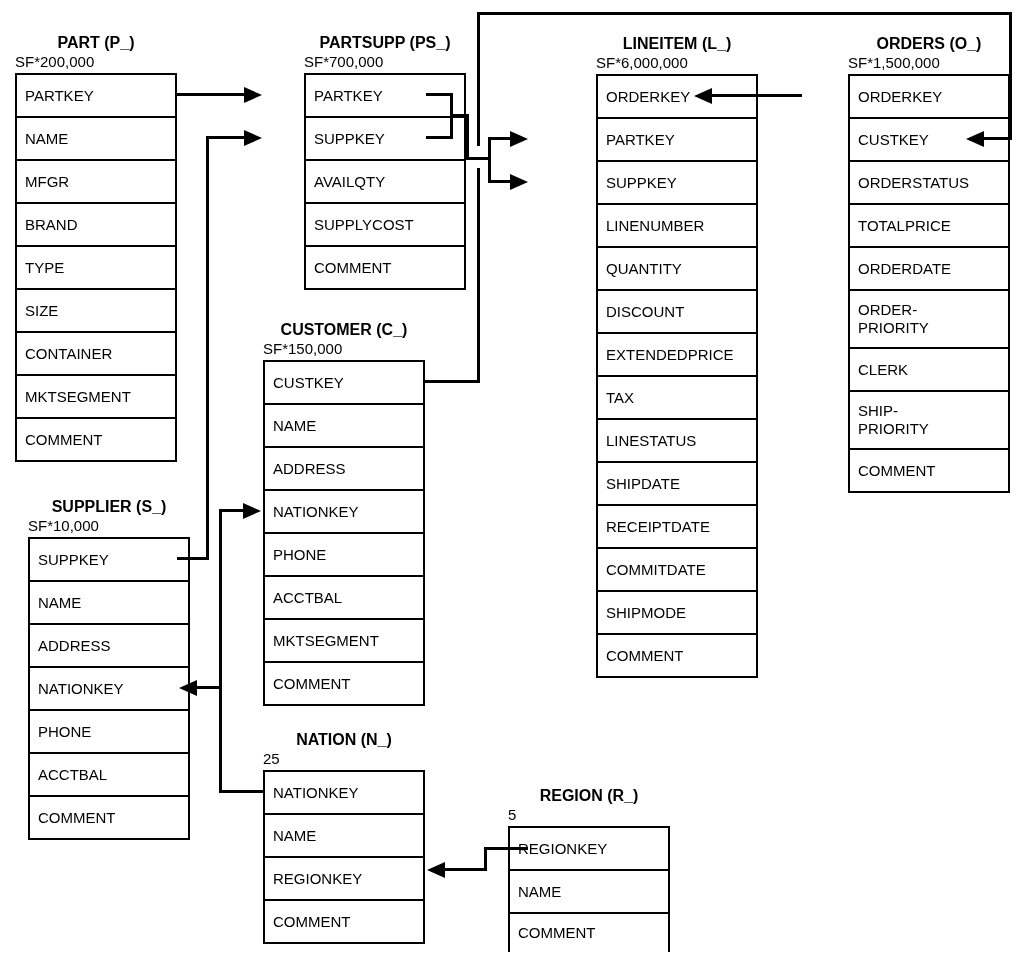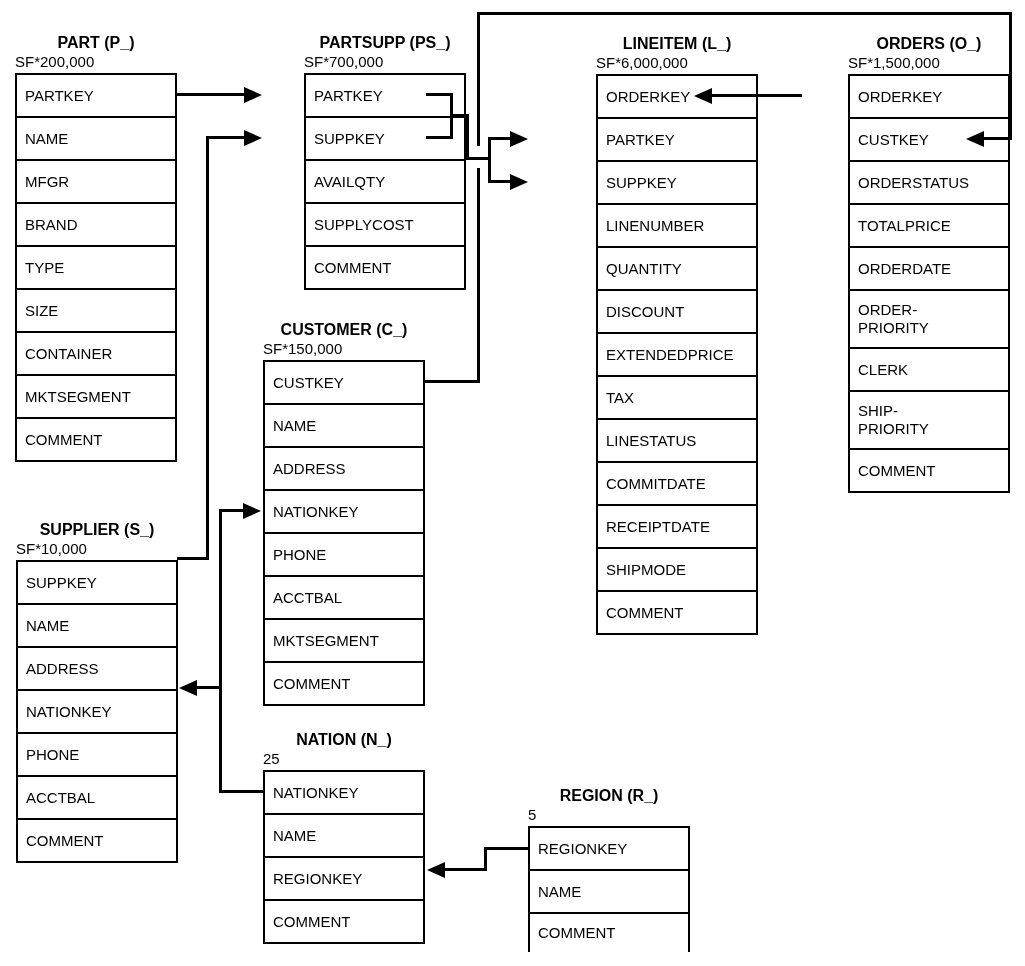--- a/index.html
+++ b/index.html
@@ -93,22 +93,23 @@
     <div class="tbl-box" data-name="table-lineitem-columns">
         <div class="row" data-name="column-orderkey">ORDERKEY</div>
         <div class="row" data-name="column-partkey">PARTKEY</div>
         <div class="row" data-name="column-suppkey">SUPPKEY</div>
         <div class="row" data-name="column-linenumber">LINENUMBER</div>
         <div class="row" data-name="column-quantity">QUANTITY</div>
         <div class="row" data-name="column-discount">DISCOUNT</div>
         <div class="row" data-name="column-extendedprice">EXTENDEDPRICE</div>
         <div class="row" data-name="column-tax">TAX</div>
         <div class="row" data-name="column-linestatus">LINESTATUS</div>
+        <div class="row" data-name="column-shipdate">SHIPDATE</div>
+        <div class="row" data-name="column-receiptdate">RECEIPTDATE</div>
         <div class="row" data-name="column-commitdate">COMMITDATE</div>
-        <div class="row" data-name="column-receiptdate">RECEIPTDATE</div>
         <div class="row" data-name="column-shipmode">SHIPMODE</div>
         <div class="row" data-name="column-comment">COMMENT</div>
       </div>
   </div>
 
   <div class="tbl" style="left:802px; top:34px;margin-left:46px;" data-name="table-orders">
     <div class="tbl-title" data-name="table-orders-title">ORDERS (O_)</div>
     <div class="tbl-card" data-name="table-orders-cardinality">SF*1,500,000</div>
     <div class="tbl-box" data-name="table-orders-columns">
         <div class="row" data-name="column-orderkey">ORDERKEY</div>
@@ -133,21 +134,21 @@
         <div class="row" data-name="column-name">NAME</div>
         <div class="row" data-name="column-address">ADDRESS</div>
         <div class="row" data-name="column-nationkey">NATIONKEY</div>
         <div class="row" data-name="column-phone">PHONE</div>
         <div class="row" data-name="column-acctbal">ACCTBAL</div>
         <div class="row" data-name="column-mktsegment">MKTSEGMENT</div>
         <div class="row" data-name="column-comment">COMMENT</div>
       </div>
   </div>
 
-  <div class="tbl" style="left:16px; top:497px;margin-top:23px;" data-name="table-supplier">
+  <div class="tbl" style="left:28px; top:497px;" data-name="table-supplier">
     <div class="tbl-title" data-name="table-supplier-title">SUPPLIER (S_)</div>
     <div class="tbl-card" data-name="table-supplier-cardinality">SF*10,000</div>
     <div class="tbl-box" data-name="table-supplier-columns">
         <div class="row" data-name="column-suppkey">SUPPKEY</div>
         <div class="row" data-name="column-name">NAME</div>
         <div class="row" data-name="column-address">ADDRESS</div>
         <div class="row" data-name="column-nationkey">NATIONKEY</div>
         <div class="row" data-name="column-phone">PHONE</div>
         <div class="row" data-name="column-acctbal">ACCTBAL</div>
         <div class="row" data-name="column-comment">COMMENT</div>
@@ -158,21 +159,21 @@
     <div class="tbl-title" data-name="table-nation-title">NATION (N_)</div>
     <div class="tbl-card" data-name="table-nation-cardinality">25</div>
     <div class="tbl-box" data-name="table-nation-columns">
         <div class="row" data-name="column-nationkey">NATIONKEY</div>
         <div class="row" data-name="column-name">NAME</div>
         <div class="row" data-name="column-regionkey">REGIONKEY</div>
         <div class="row" data-name="column-comment">COMMENT</div>
       </div>
   </div>
 
-  <div class="tbl" style="left:528px; top:786px;" data-name="table-region">
+  <div class="tbl" style="left:508px; top:786px;" data-name="table-region">
     <div class="tbl-title" data-name="table-region-title">REGION (R_)</div>
     <div class="tbl-card" data-name="table-region-cardinality">5</div>
     <div class="tbl-box" data-name="table-region-columns">
         <div class="row" data-name="column-regionkey">REGIONKEY</div>
         <div class="row" data-name="column-name">NAME</div>
         <div class="row" data-name="column-comment">COMMENT</div>
       </div>
   </div>
 
   <div class="seg" style="left:177px; top:93px; width:69px; height:3px;" data-name="connector-part-partsupp-line"></div>

